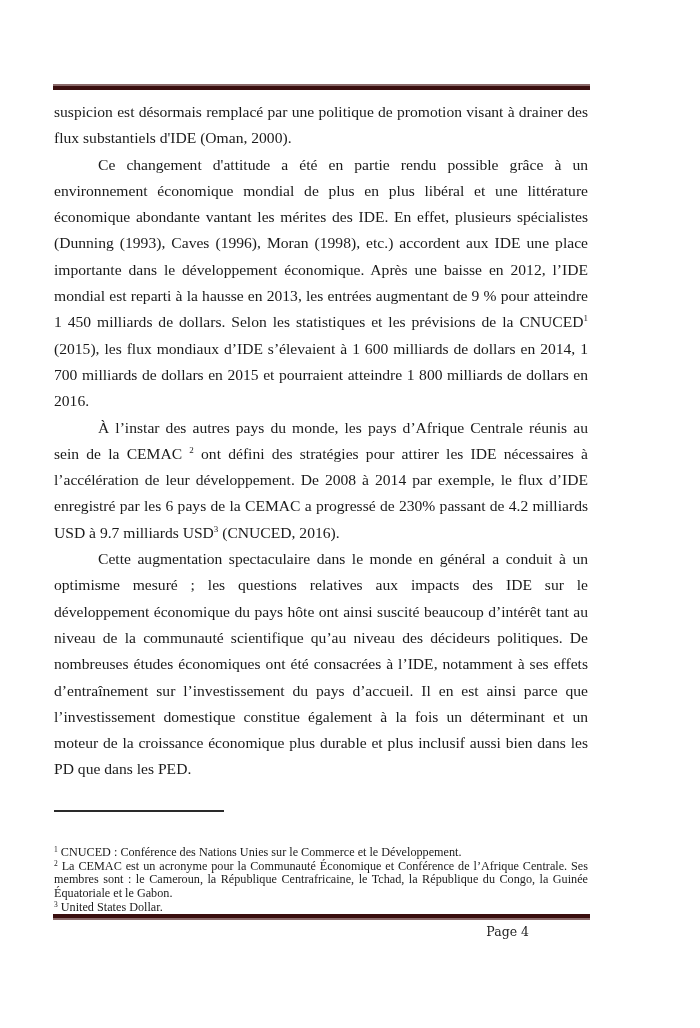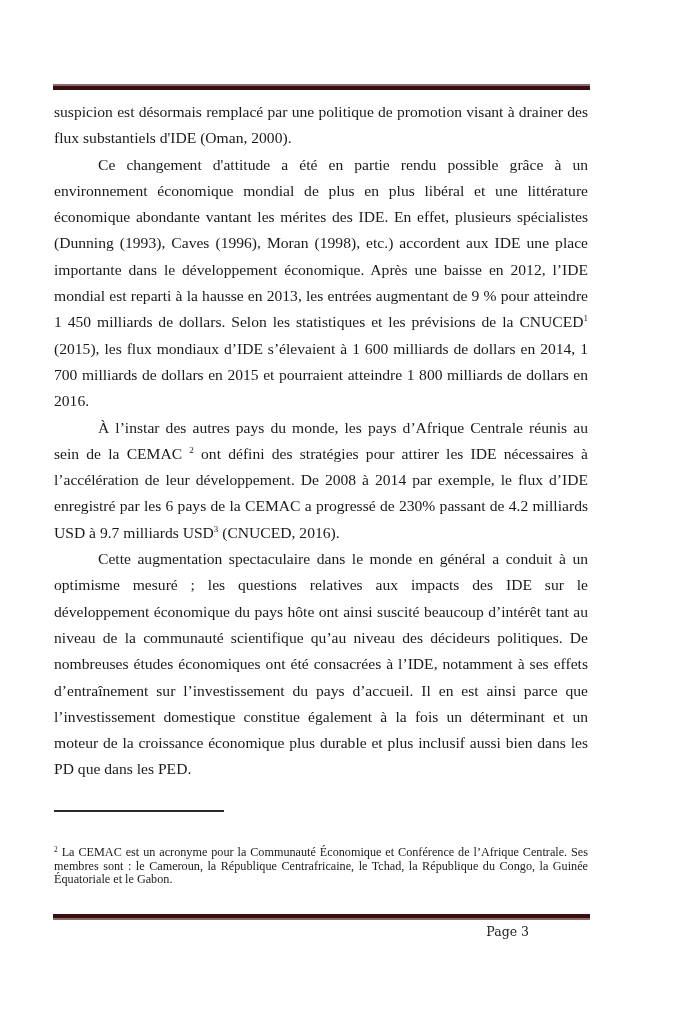--- a/index.html
+++ b/index.html
@@ -124,23 +124,25 @@
       <span>À l’instar des autres pays du monde, les pays d’Afrique Centrale réunis au sein de la CEMAC </span><sup>2</sup><span> ont défini des stratégies pour attirer les IDE nécessaires à l’accélération de leur développement. De 2008 à 2014 par exemple, le flux d’IDE enregistré par les 6 pays de la CEMAC a progressé de 230% passant de 4.2 milliards USD à 9.7 milliards USD</span><sup>3</sup><span> (CNUCED, 2016).</span>
     </p>
     <p>
       <span>Cette augmentation spectaculaire dans le monde en général a conduit à un optimisme mesuré ; les questions relatives aux impacts des IDE sur le développement économique du pays hôte ont ainsi suscité beaucoup d’intérêt tant au niveau de la communauté scientifique qu’au niveau des décideurs politiques. De nombreuses études économiques ont été consacrées à l’IDE, notamment à ses effets d’entraînement sur l’investissement du pays d’accueil. Il en est ainsi parce que l’investissement domestique constitue également à la fois un déterminant et un moteur de la croissance économique plus durable et plus inclusif aussi bien dans les PD que dans les PED.</span>
     </p>
   </div>
 
   <div class="fn-separator"></div>
 
   <div class="footnotes">
+    <p class="fn"><sup>1</sup><span> CNUCED : Conférence des Nations Unies sur le Commerce et le Développement.</span></p>
     <p class="fn"><sup>2</sup><span> La CEMAC est un acronyme pour la Communauté Économique et Conférence de l’Afrique Centrale. Ses membres sont : le Cameroun, la République Centrafricaine, le Tchad, la République du Congo, la Guinée Équatoriale et le Gabon.</span></p>
+    <p class="fn"><sup>3</sup><span> United States Dollar.</span></p>
   </div>
 
   <div class="footer-rule">
     <div class="thick"></div>
     <div class="thin"></div>
   </div>
 
-  <div class="page-number">Page 3</div>
+  <div class="page-number">Page 4</div>
 
 </div>
 
 </body></html>

